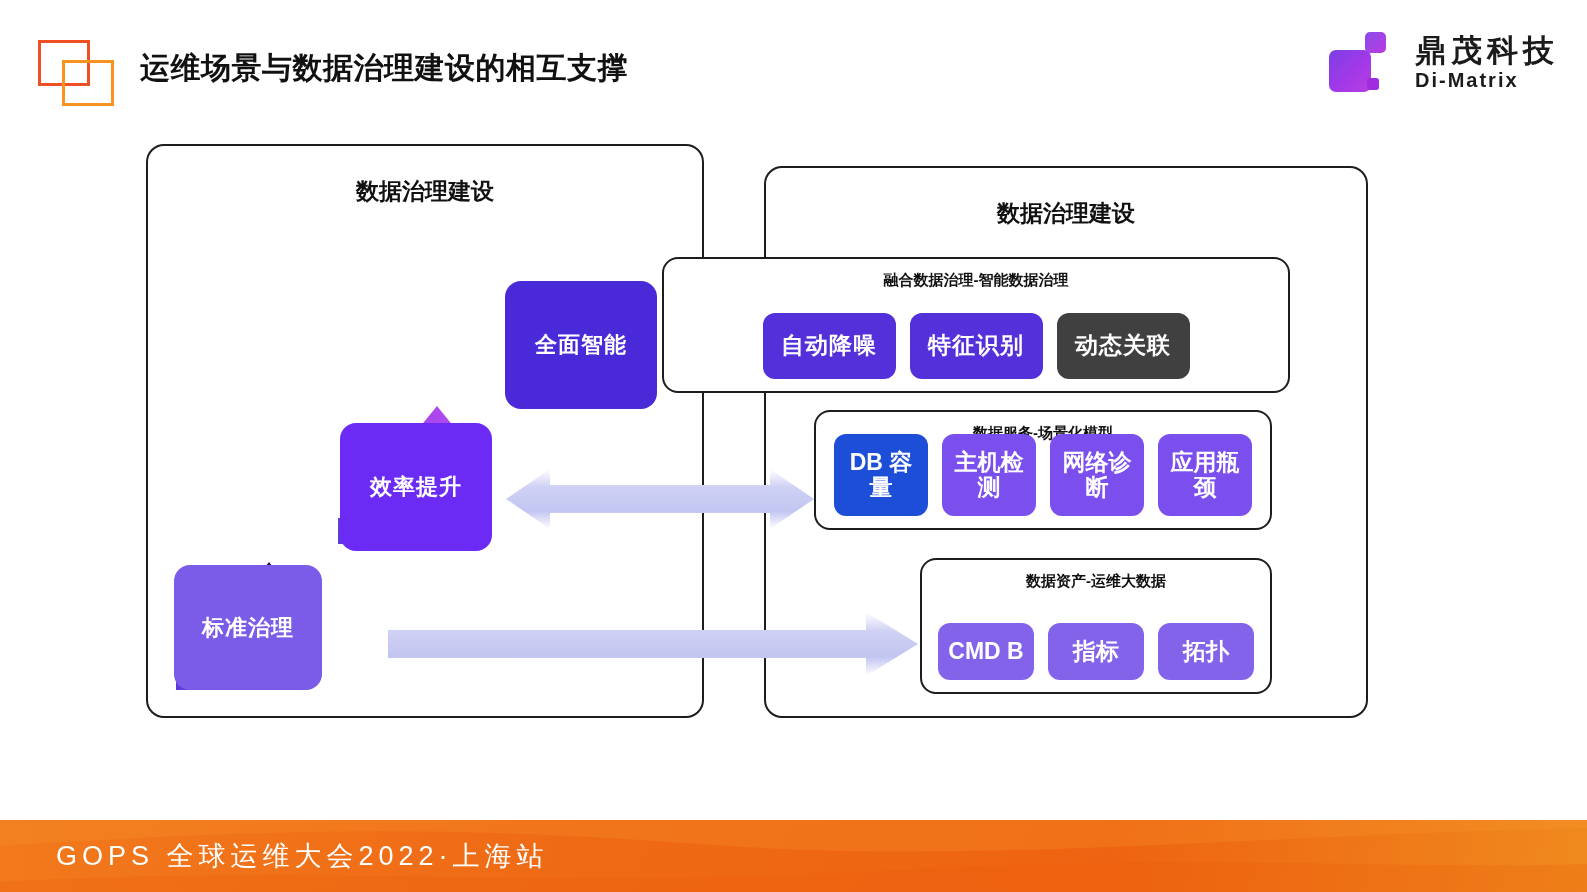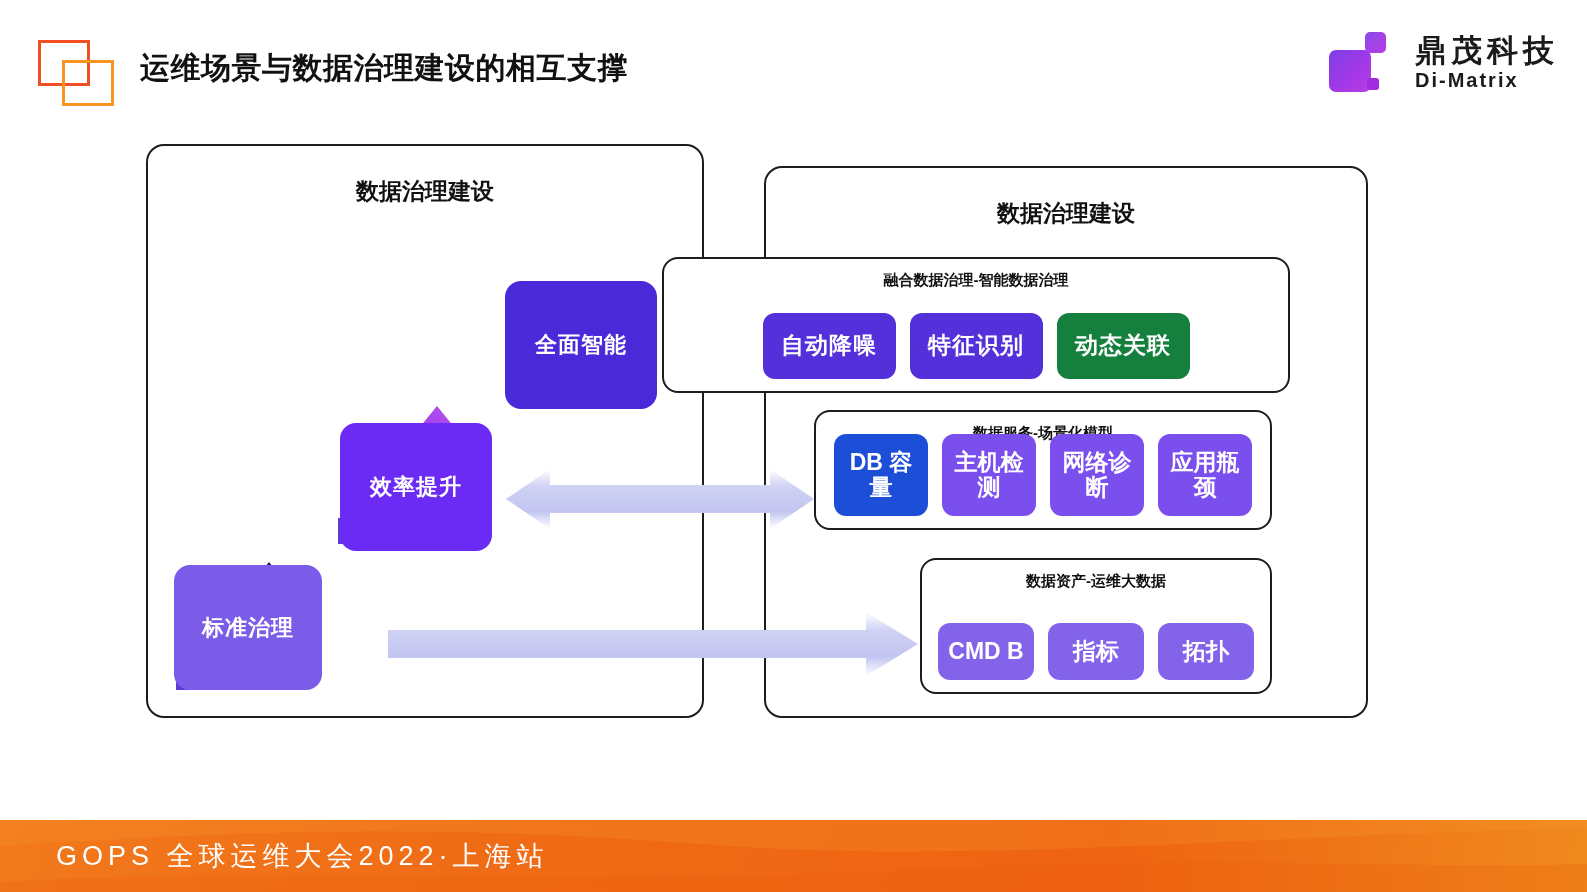--- a/index.html
+++ b/index.html
@@ -338,21 +338,21 @@
       </linearGradient>
     </defs>
     <path d="M0,20 L478,20 L478,2 L530,34 L478,66 L478,48 L0,48 Z" fill="url(#gradSi)"></path>
   </svg>
 
   <div id="group-0" class="group-box">
     <div class="group-title">融合数据治理-智能数据治理</div>
     <div class="chip-row">
       <div class="chip" style="background: rgb(83, 48, 217);">自动降噪</div>
       <div class="chip" style="background: rgb(83, 48, 217);">特征识别</div>
-      <div class="chip" style="background: #15803d;">动态关联</div>
+      <div class="chip" style="background: #404040;">动态关联</div>
     </div>
   </div>
 
   <div id="group-1" class="group-box">
     <div class="group-title">数据服务-场景化模型</div>
     <div class="chip-row">
       <div class="chip" style="background: #1d4ed8;">DB 容量</div>
       <div class="chip" style="background: rgb(123, 79, 238);">主机检 测</div>
       <div class="chip" style="background: rgb(123, 79, 238);">网络诊 断</div>
       <div class="chip" style="background: rgb(123, 79, 238);">应用瓶 颈</div>

